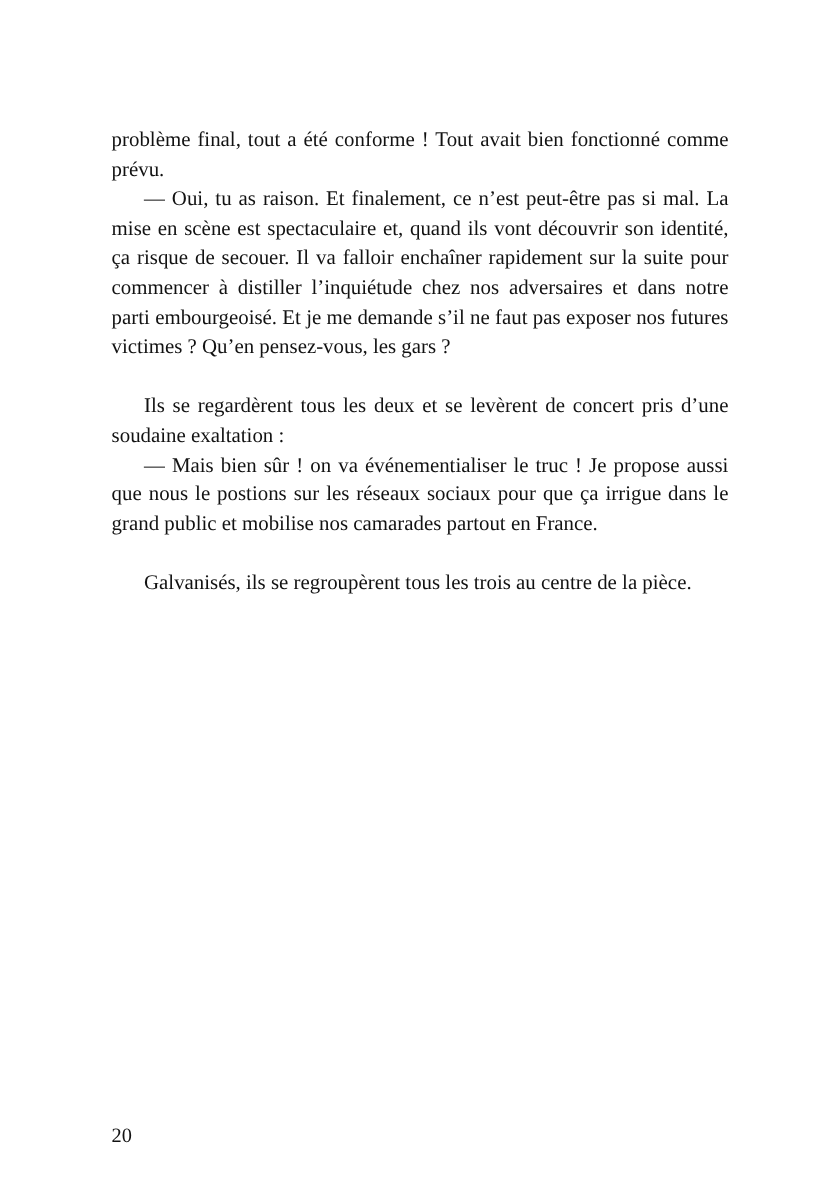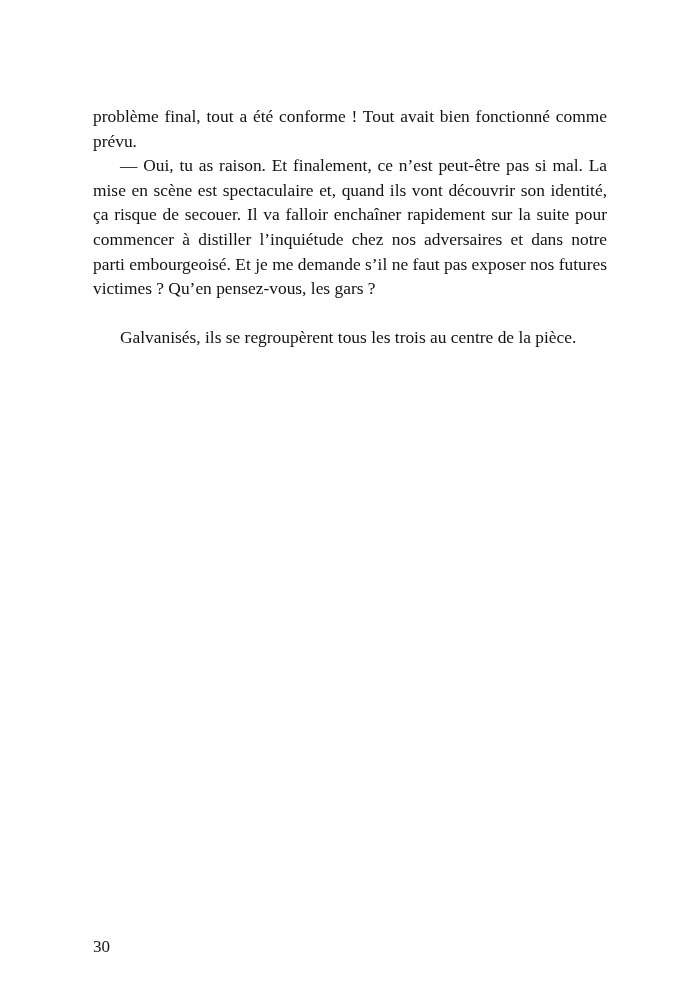--- a/index.html
+++ b/index.html
@@ -37,16 +37,18 @@
     line-height: 24.6px;
   }
 </style>
 </head>
 <body>
 
 <div class="page">
   <div class="text-block">
     <p class="no-indent">problème final, tout a été conforme&nbsp;! Tout avait bien fonctionné comme prévu.</p>
     <p>—&nbsp;Oui, tu as raison. Et finalement, ce n’est peut-être pas si mal. La mise en scène est spectaculaire et, quand ils vont découvrir son identité, ça risque de secouer. Il va falloir enchaîner rapidement sur la suite pour commencer à distiller l’inquiétude chez nos adversaires et dans notre parti embourgeoisé. Et je me demande s’il ne faut pas exposer nos futures victimes&nbsp;? Qu’en pensez-vous, les gars&nbsp;?</p>
+    <p class="gap">Ils se regardèrent tous les deux et se levèrent de concert pris d’une soudaine exaltation&nbsp;:</p>
+    <p>—&nbsp;Mais bien sûr&nbsp;! on va événementialiser le truc&nbsp;! Je propose aussi que nous le postions sur les réseaux sociaux pour que ça irrigue dans le grand public et mobilise nos camarades partout en France.</p>
     <p class="gap">Galvanisés, ils se regroupèrent tous les trois au centre de la pièce.</p>
   </div>
-  <div class="page-number">30</div>
+  <div class="page-number">20</div>
 </div>
 
 </body></html>

